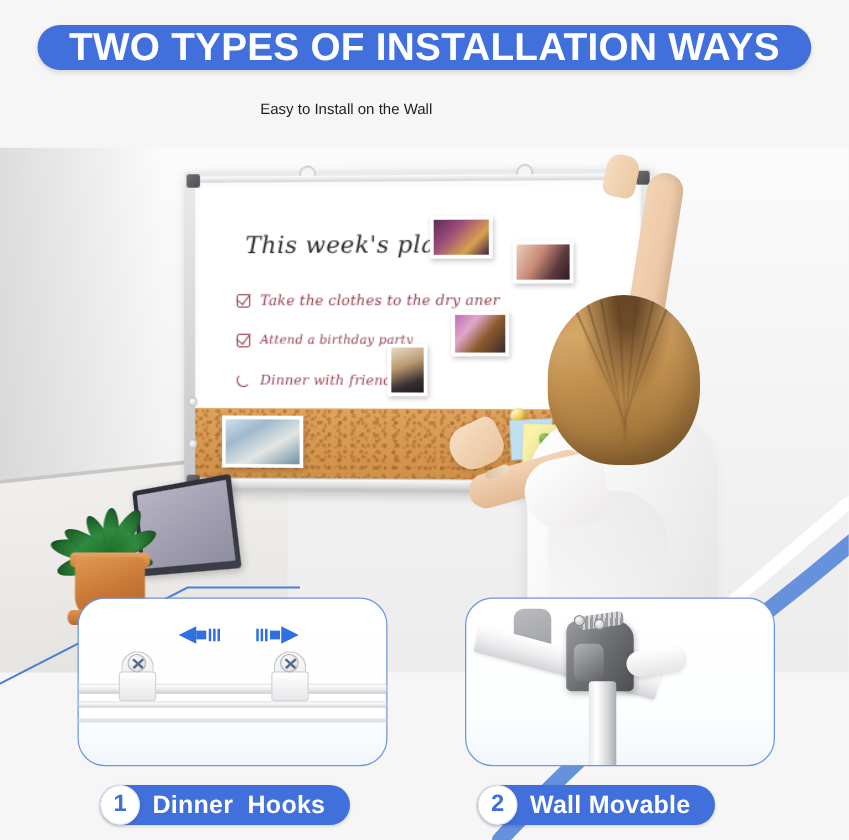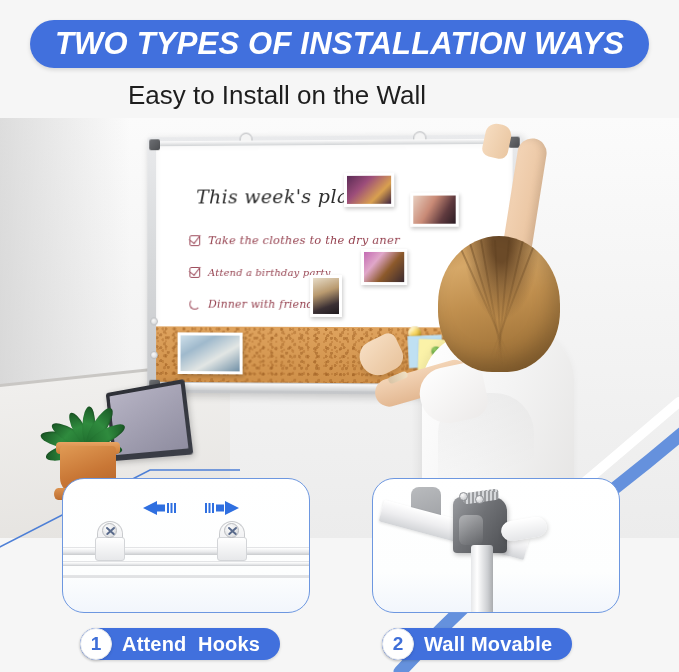--- a/index.html
+++ b/index.html
@@ -7,34 +7,33 @@
     width:679px; height:672px;
     font-family:"Liberation Sans", sans-serif;
     background:#f7f7f7;
     overflow:hidden;
     position:relative;
   }
   #stage { position:absolute; inset:0; background:#f6f6f6; }
 
   
   .header-banner {
-    position:absolute; left:30px; top:20px; width:619px; height:48px;
+    position:absolute; left:30px; top:20px; width:619px; height:36px;
     background:#4170dd; border-radius:24px;
     display:flex; align-items:center; justify-content:center;
     box-shadow:0 2px 4px rgba(0,0,0,.13);
-    font-style:italic;
   }
   .header-banner .title {
     color:#ffffff; font-size:31px; font-weight:bold;
     letter-spacing:.2px; white-space:nowrap;
     font-family:"Liberation Sans", sans-serif;
   }
   .subtitle {
     position:absolute; left:0; top:80px; width:554px;
-    text-align:center; font-size:26px; color:#1e1e1e; font-weight:400;
+    text-align:center; font-size:12px; color:#1e1e1e; font-weight:400;
   }
 
   
   .scene { position:absolute; left:0; top:118px; width:679px; height:420px; overflow:hidden; }
   .wall { position:absolute; inset:0; background:linear-gradient(180deg,#fbfbfb 0%,#f2f2f2 60%,#ececec 100%); }
   .wall-shadow {
     position:absolute; left:0; top:0; width:130px; height:330px;
     background:linear-gradient(90deg,rgba(196,196,196,.55),rgba(255,255,255,0));
   }
   .desk {
@@ -507,21 +506,21 @@
       <div class="screw-thread"></div>
       <div class="screw-head" style="left:14px;top:-1px;"></div>
       <div class="screw-head" style="left:30px;top:2px;"></div>
       <div class="knob"></div>
       <div class="post"></div>
     </div>
   </div>
 
   <div class="label l1">
     <div class="pill">
-      <span>Attend  Hooks</span>
+      <span>Dinner  Hooks</span>
     </div>
     <div class="num">1</div>
   </div>
 
   <div class="label l2">
     <div class="pill">
       <span>Wall Movable</span>
     </div>
     <div class="num">2</div>
   </div>

